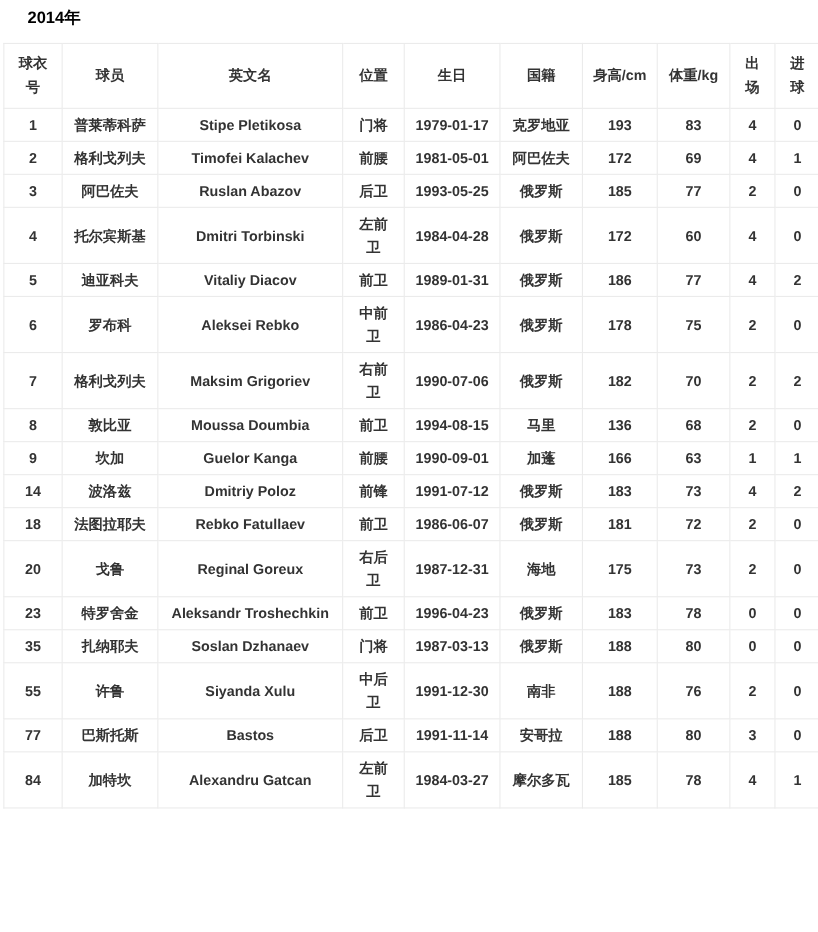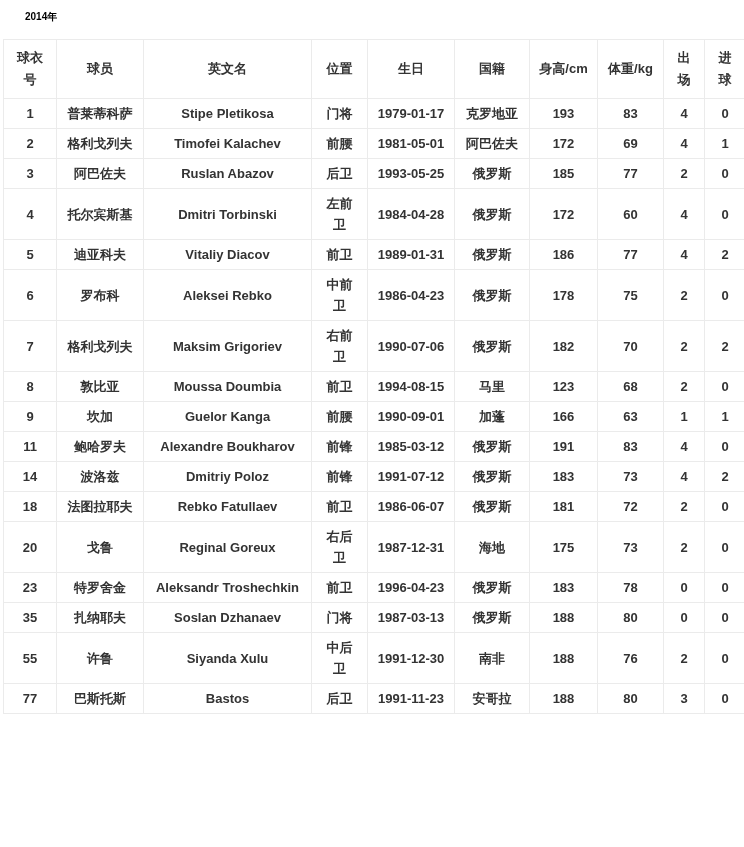--- a/index.html
+++ b/index.html
@@ -10,21 +10,21 @@
     font-family: "Liberation Sans", "DejaVu Sans", sans-serif;
   }
   .page {
     width: 744px;
     height: 847px;
     background: #ffffff;
     overflow: hidden;
     position: relative;
   }
   .page-title {
-    font-size: 10px;
+    font-size: 15px;
     font-weight: 700;
     color: #000000;
     padding: 8px 0 0 25px;
     line-height: 18px;
   }
   table.roster {
     border-collapse: collapse;
     table-layout: fixed;
     width: 740px;
     margin: 13px 0 0 3px;
@@ -180,50 +180,38 @@
           <td>2</td>
           <td>2</td>
         </tr>
         <tr>
           <td>8</td>
           <td>敦比亚</td>
           <td>Moussa Doumbia</td>
           <td>前卫</td>
           <td>1994-08-15</td>
           <td>马里</td>
-          <td>123</td>
+          <td>136</td>
           <td>68</td>
           <td>2</td>
           <td>0</td>
         </tr>
         <tr>
           <td>9</td>
           <td>坎加</td>
           <td>Guelor Kanga</td>
           <td>前腰</td>
           <td>1990-09-01</td>
           <td>加蓬</td>
           <td>166</td>
           <td>63</td>
           <td>1</td>
           <td>1</td>
         </tr>
         <tr>
-          <td>11</td>
-          <td>鲍哈罗夫</td>
-          <td>Alexandre Boukharov</td>
-          <td>前锋</td>
-          <td>1985-03-12</td>
-          <td>俄罗斯</td>
-          <td>191</td>
-          <td>83</td>
-          <td>4</td>
-          <td>0</td>
-        </tr>
-        <tr>
           <td>14</td>
           <td>波洛兹</td>
           <td>Dmitriy Poloz</td>
           <td>前锋</td>
           <td>1991-07-12</td>
           <td>俄罗斯</td>
           <td>183</td>
           <td>73</td>
           <td>4</td>
           <td>2</td>
@@ -286,22 +274,34 @@
           <td>188</td>
           <td>76</td>
           <td>2</td>
           <td>0</td>
         </tr>
         <tr>
           <td>77</td>
           <td>巴斯托斯</td>
           <td>Bastos</td>
           <td>后卫</td>
-          <td>1991-11-23</td>
+          <td>1991-11-14</td>
           <td>安哥拉</td>
           <td>188</td>
           <td>80</td>
           <td>3</td>
           <td>0</td>
+        </tr>
+        <tr>
+          <td>84</td>
+          <td>加特坎</td>
+          <td>Alexandru Gatcan</td>
+          <td>左前卫</td>
+          <td>1984-03-27</td>
+          <td>摩尔多瓦</td>
+          <td>185</td>
+          <td>78</td>
+          <td>4</td>
+          <td>1</td>
         </tr>
       </tbody>
   </table>
 </div>
 
 </body></html>

